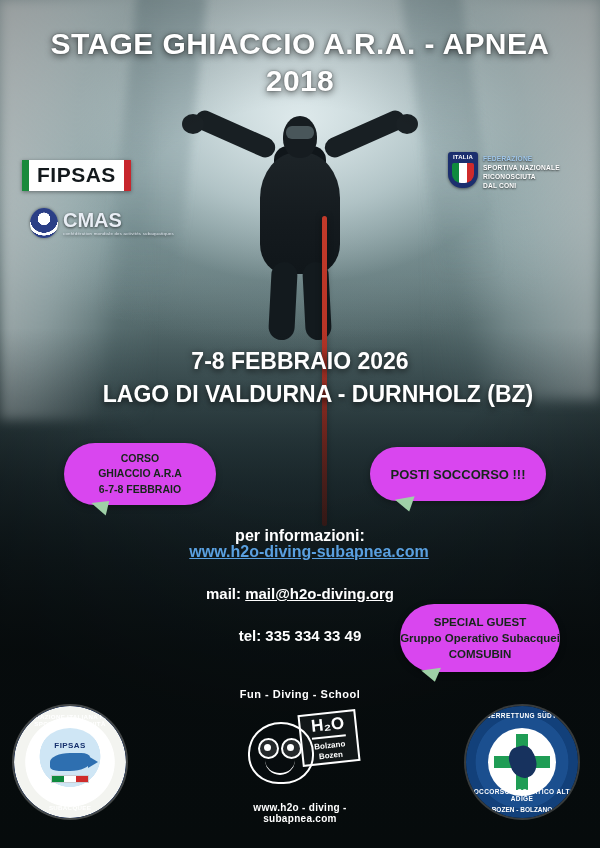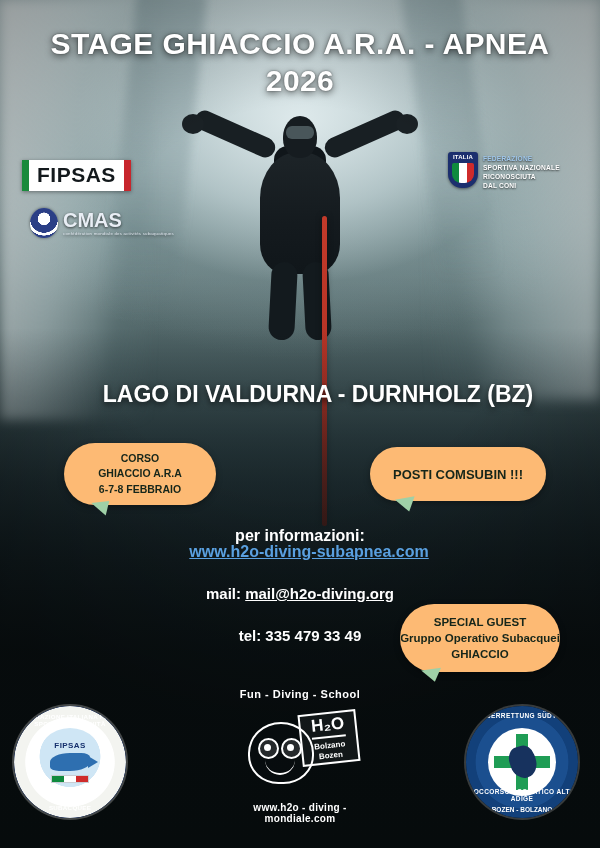--- a/index.html
+++ b/index.html
@@ -297,21 +297,21 @@
     color: #ffffff;
     font-size: 23px;
     font-weight: bold;
     text-shadow: 0 2px 6px rgba(0,0,0,0.7);
     margin-left: 36px;
   }
 
   
   .bubble {
     position: absolute;
-    background: #fdba74;
+    background: #d946ef;
     border-radius: 44px;
     color: #16261a;
     font-weight: bold;
     text-align: center;
     display: flex;
     flex-direction: column;
     align-items: center;
     justify-content: center;
     box-shadow: 0 2px 6px rgba(0,0,0,0.35);
   }
@@ -639,21 +639,21 @@
     <div class="head"></div>
     <div class="mask"></div>
     <div class="leg-l"></div>
     <div class="leg-r"></div>
   </div>
   <div class="rope"></div>
 
   <div class="bg-bottom-fade"></div>
   <div class="bg-vignette"></div>
 
-  <div class="title">STAGE GHIACCIO A.R.A. - APNEA 2026</div>
+  <div class="title">STAGE GHIACCIO A.R.A. - APNEA 2018</div>
 
   <div class="fipsas-badge">
     <span>FIPSAS</span>
   </div>
 
   <div class="cmas-logo">
     <div class="cmas-mark"></div>
     <div class="cmas-text">
       <span>CMAS</span>
       <span class="cmas-sub">confédération mondiale des activités subaquatiques</span>
@@ -666,47 +666,48 @@
       <div class="flag"></div>
     </div>
     <div class="coni-text">
       <div class="c1">FEDERAZIONE</div>
       <div>SPORTIVA NAZIONALE</div>
       <div>RICONOSCIUTA</div>
       <div>DAL CONI</div>
     </div>
   </div>
 
+  <div class="date-line">7-8 FEBBRAIO 2026</div>
   <div class="place-line">LAGO DI VALDURNA - DURNHOLZ (BZ)</div>
 
   <div class="bubble bubble-corso">
     <div>CORSO</div>
     <div>GHIACCIO A.R.A</div>
     <div>6-7-8 FEBBRAIO</div>
   </div>
 
   <div class="bubble bubble-posti">
-    <div>POSTI COMSUBIN !!!</div>
+    <div>POSTI SOCCORSO !!!</div>
   </div>
 
   <div class="bubble bubble-guest">
     <div class="gtitle">SPECIAL GUEST</div>
     <div>Gruppo Operativo Subacquei</div>
-    <div>GHIACCIO</div>
+    <div>COMSUBIN</div>
   </div>
 
   <div class="info-label">per informazioni:</div>
   <div class="info-web">
     <a href="#">www.h2o-diving-subapnea.com</a>
   </div>
   <div class="info-mail">
     <span>mail:</span>
     <a class="mail-link" href="#">mail@h2o-diving.org</a>
   </div>
-  <div class="info-tel">tel: 335 479 33 49</div>
+  <div class="info-tel">tel: 335 334 33 49</div>
 
   <div class="logo-fipsas-round">
     <div class="ring-label top">FEDERAZIONE ITALIANA PESCA SPORTIVA E ATTIVITÀ</div>
     <div class="ring-label bottom">SUBACQUEE</div>
     <div class="inner">
       <div class="word">FIPSAS</div>
       <div class="fish"></div>
       <div class="tricolor"></div>
     </div>
   </div>
@@ -721,21 +722,21 @@
           <div class="pupil"></div>
         </div>
       <div class="smile"></div>
     </div>
     <div class="sign">
       <div class="h2o">H₂O</div>
       <div class="line"></div>
       <div class="city">Bolzano</div>
       <div class="city">Bozen</div>
     </div>
-    <div class="arc-bottom">www.h2o - diving - mondiale.com</div>
+    <div class="arc-bottom">www.h2o - diving - subapnea.com</div>
   </div>
 
   <div class="logo-wasser">
     <div class="ring-top">WASSERRETTUNG SÜDTIROL</div>
     <div class="inner">
       <div class="cross-v"></div>
       <div class="cross-h"></div>
       <div class="diver-mini"></div>
     </div>
     <div class="ring-bottom">SOCCORSO ACQUATICO ALTO ADIGE</div>

